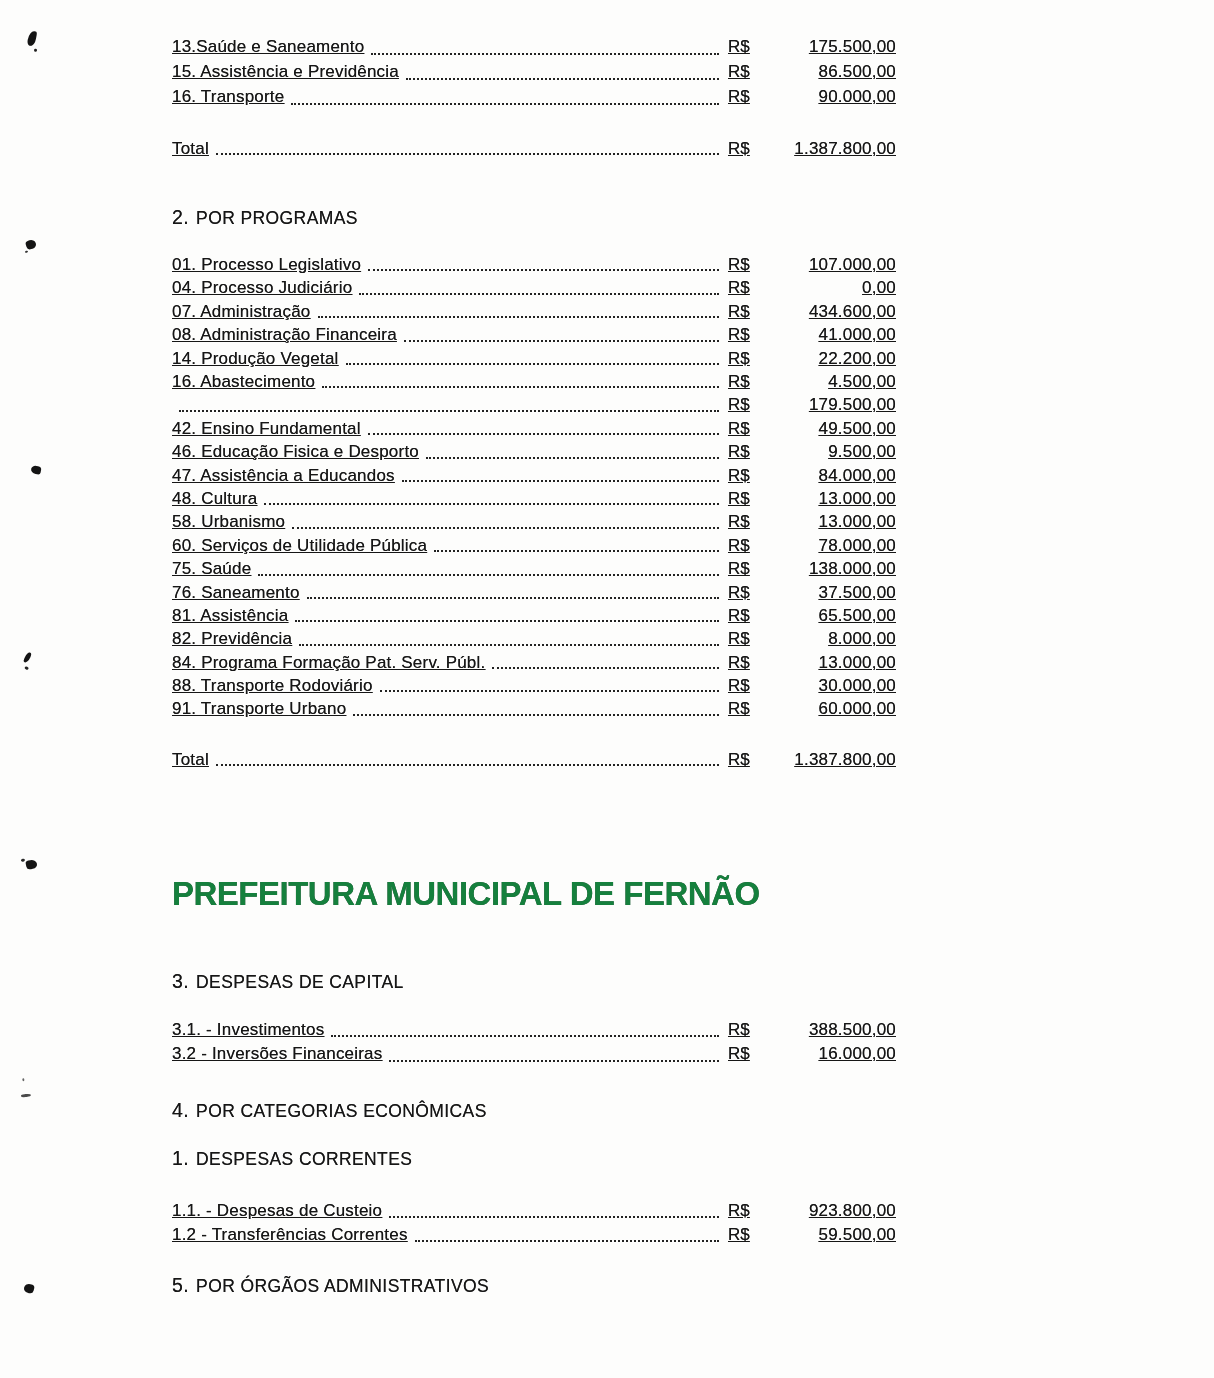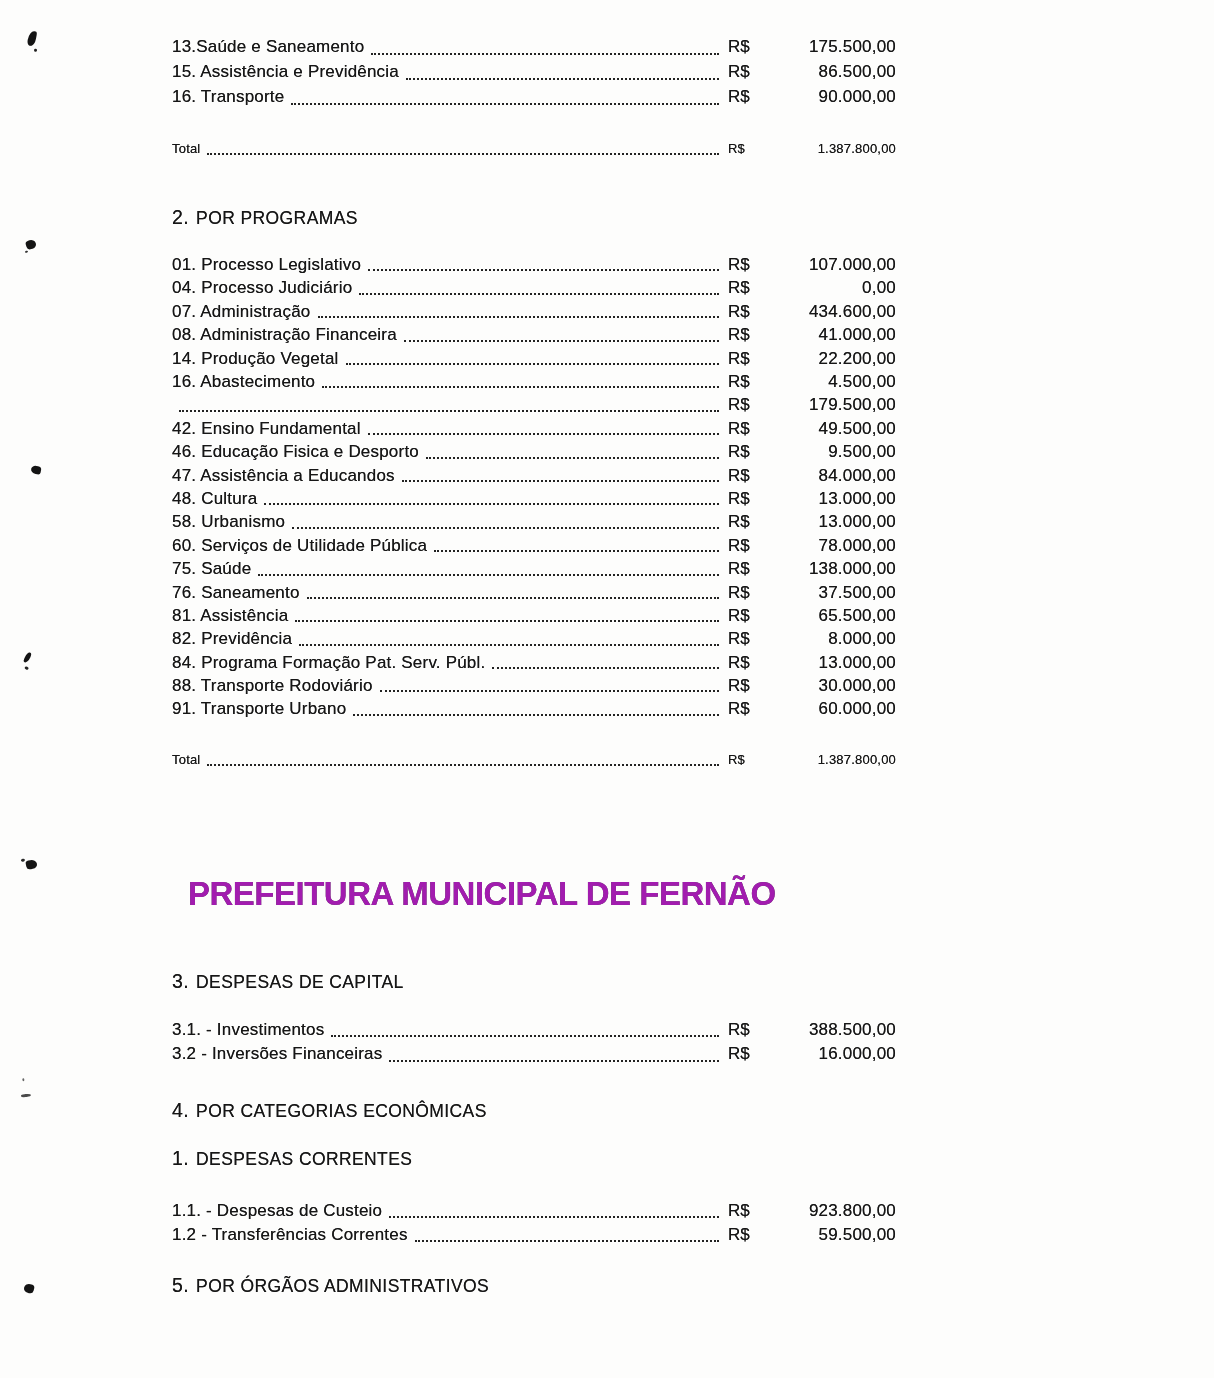--- a/index.html
+++ b/index.html
@@ -20,51 +20,52 @@
     width: 724px;
   }
   
   .row {
     display: flex;
     align-items: flex-start;
     font-size: 17px;
     line-height: 23.4px;
     height: 23.4px;
     white-space: nowrap;
+    text-decoration: underline;
   }
   .list-a .row { height: 24.9px; line-height: 24.9px; }
   .list-c .row, .list-d .row { height: 24.2px; line-height: 24.2px; }
   .row .label { flex: 0 0 auto; letter-spacing: 0.2px; }
   .row .leader {
     flex: 1 1 auto;
     align-self: flex-end;
     height: 0;
     border-bottom: 2px dotted #222;
     margin: 0 9px 5px 7px;
     min-width: 18px;
   }
   .row .cur { flex: 0 0 44px; }
   .row .amt { flex: 0 0 124px; text-align: right; letter-spacing: 0.2px; }
-  .row.total-row { font-size: 13px; }
+  .row.total-row { font-size: 17px; }
   
   .sec {
     margin: 0;
     font-size: 17.5px;
     font-weight: 400;
     letter-spacing: 0.4px;
     line-height: 22px;
   }
   .sec .num { font-size: 19.5px; margin-right: 7px; }
   .title {
-    margin: 16px;
+    margin: 0;
     font-size: 33px;
     font-weight: 700;
     letter-spacing: -0.5px;
     line-height: 38px;
-    color: #a21caf;
+    color: #15803d;
   }
   
   .list-a      { margin-top: 35px; }
   .total-a     { margin-top: 27px; }
   .heading-2   { margin-top: 46px; }
   .list-b      { margin-top: 24px; }
   .total-b     { margin-top: 27px; }
   .title       { margin-top: 104px; }
   .heading-3   { margin-top: 57px; }
   .list-c      { margin-top: 25px; }

